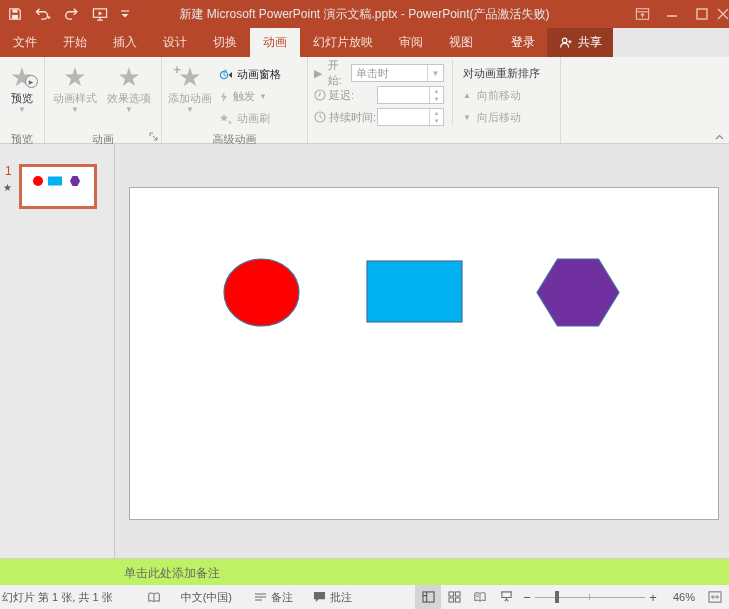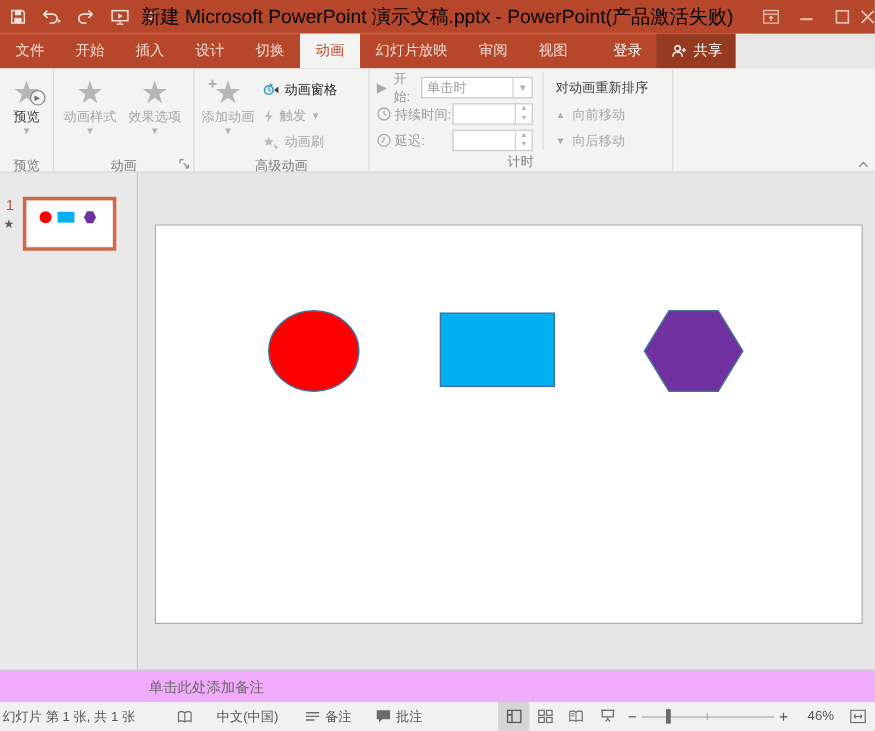--- a/index.html
+++ b/index.html
@@ -5,21 +5,21 @@
   html,body{margin:0;padding:0;}
   body{
     width:729px;height:609px;overflow:hidden;position:relative;
     font-family:"Liberation Sans","DejaVu Sans",sans-serif;
     background:#E7E7E7;font-size:12px;color:#333;
   }
   
   .titlebar{position:absolute;left:0;top:0;width:729px;height:28px;background:#B7472A;display:flex;align-items:center;}
   .qat{display:flex;align-items:center;gap:12px;margin-left:8px;}
   .qat .icon{display:flex;align-items:center;}
-  .win-title{position:absolute;left:50%;transform:translateX(-50%);color:#000000;font-size:16px;white-space:nowrap;}
+  .win-title{position:absolute;left:50%;transform:translateX(-50%);color:#e5e5e5;font-size:12px;white-space:nowrap;}
   .win-ctrls{position:absolute;right:0;top:0;height:28px;display:flex;align-items:center;}
   .win-btn{width:30px;height:28px;display:flex;align-items:center;justify-content:center;color:#EFC4B5;}
   .win-btn.close{width:12px;overflow:hidden;justify-content:flex-start;}
   
   .tabrow{position:absolute;left:0;top:28px;width:613px;height:29px;background:#B7472A;display:flex;align-items:stretch;}
   .tab{display:flex;align-items:center;padding:0 13px;color:#F3DDD5;font-size:12px;cursor:default;}
   .tab.active{background:#F3F3F2;color:#B7472A;}
   .tab-right{margin-left:auto;display:flex;align-items:stretch;}
   .tellme{display:flex;align-items:center;gap:5px;color:#EBC0B1;padding:0 10px;}
   .signin{display:flex;align-items:center;color:#FFFFFF;padding:0 12px;}
@@ -58,21 +58,21 @@
   .ribbon-collapse{position:absolute;right:5px;bottom:3px;color:#8F8D8B;}
   
   .workspace{position:absolute;left:0;top:144px;width:729px;height:414px;background:#E7E7E7;}
   .thumbpanel{position:absolute;left:0;top:0;width:114px;height:414px;background:#E9E9E9;border-right:1px solid #C9C7C5;}
   .slidenum{position:absolute;left:5px;top:20px;color:#BF4E2E;font-size:12px;}
   .animstar{position:absolute;left:3px;top:38px;color:#5E5C5A;font-size:10px;}
   .thumb{position:absolute;left:19px;top:20px;width:72px;height:39px;background:#FFFFFF;border:3px solid #D0694B;}
   .editor{position:absolute;left:115px;top:0;width:614px;height:414px;background:#E6E6E6;}
   .slide{position:absolute;left:129px;top:43px;width:588px;height:331px;background:#FFFFFF;border:1px solid #ABABAB;box-sizing:content-box;}
   
-  .notesbar{position:absolute;left:0;top:558px;width:729px;height:27px;background:#f0abfc;border-top:1px solid #CFCFCF;}
+  .notesbar{position:absolute;left:0;top:558px;width:729px;height:27px;background:#bef264;border-top:1px solid #CFCFCF;}
   .notes-ph{position:absolute;left:124px;top:6px;font-size:12px;color:#6A6868;}
   
   .statusbar{position:absolute;left:0;top:585px;width:729px;height:24px;background:#F1F1F1;display:flex;align-items:center;font-size:11px;color:#565656;}
   .sb-left{display:flex;align-items:center;height:24px;}
   .sb-info{margin-left:2px;white-space:nowrap;}
   .sb-item{display:flex;align-items:center;gap:4px;height:24px;padding:0 4px;}
   .sb-right{margin-left:auto;display:flex;align-items:center;height:24px;}
   .viewbtn{width:26px;height:24px;display:flex;align-items:center;justify-content:center;}
   .viewbtn.active{background:#D5D5D5;}
   .zoomminus,.zoomplus{width:16px;text-align:center;color:#565656;font-size:13px;}
@@ -266,62 +266,61 @@
           <span>开始:</span>
           <div class="combo" style="width:101px;">
             <span class="val">单击时</span>
             <span class="drop">▼</span>
           </div>
         </div>
         <div class="trow">
           <span class="ticon">
             <svg width="12" height="12" viewBox="0 0 12 12">
                 <circle cx="6" cy="6" r="5" fill="none" stroke="#ABA9A7" stroke-width="1.1"></circle>
+                <path d="M6 6 L6 3 M6 6 L4 7.5" fill="none" stroke="#ABA9A7" stroke-width="1"></path>
+              </svg>
+          </span>
+          <span>延迟:</span>
+          <div class="combo" style="width:67px;">
+            <span class="val"></span>
+            <span class="spin">
+                <span>▲</span>
+                <span>▼</span>
+              </span>
+          </div>
+        </div>
+        <div class="trow">
+          <span class="ticon">
+            <svg width="12" height="12" viewBox="0 0 12 12">
+                <circle cx="6" cy="6" r="5" fill="none" stroke="#ABA9A7" stroke-width="1.1"></circle>
                 <path d="M6 3 V6 L8 7.2" fill="none" stroke="#ABA9A7" stroke-width="1"></path>
               </svg>
           </span>
           <span>持续时间:</span>
           <div class="combo" style="width:67px;">
             <span class="val"></span>
             <span class="spin">
                 <span>▲</span>
                 <span>▼</span>
               </span>
           </div>
         </div>
-        <div class="trow">
-          <span class="ticon">
-            <svg width="12" height="12" viewBox="0 0 12 12">
-                <circle cx="6" cy="6" r="5" fill="none" stroke="#ABA9A7" stroke-width="1.1"></circle>
-                <path d="M6 6 L6 3 M6 6 L4 7.5" fill="none" stroke="#ABA9A7" stroke-width="1"></path>
-              </svg>
-          </span>
-          <span>延迟:</span>
-          <div class="combo" style="width:67px;">
-            <span class="val"></span>
-            <span class="spin">
-                <span>▲</span>
-                <span>▼</span>
-              </span>
-          </div>
-        </div>
       </div>
       <div class="reorder">
         <span class="title">对动画重新排序</span>
         <div class="rbtn">
           <span class="arr">▲</span>
           <span>向前移动</span>
         </div>
         <div class="rbtn">
           <span class="arr">▼</span>
           <span>向后移动</span>
         </div>
       </div>
     </div>
-    <div class="rgroup-label">计时</div>
   </div>
 
   <div style="flex:1;position:relative;">
     <span class="ribbon-collapse">
       <svg width="9" height="6" viewBox="0 0 9 6">
           <path d="M1 5 L4.5 1.5 L8 5" fill="none" stroke="#8F8D8B" stroke-width="1.2"></path>
         </svg>
     </span>
   </div>
 </div>

